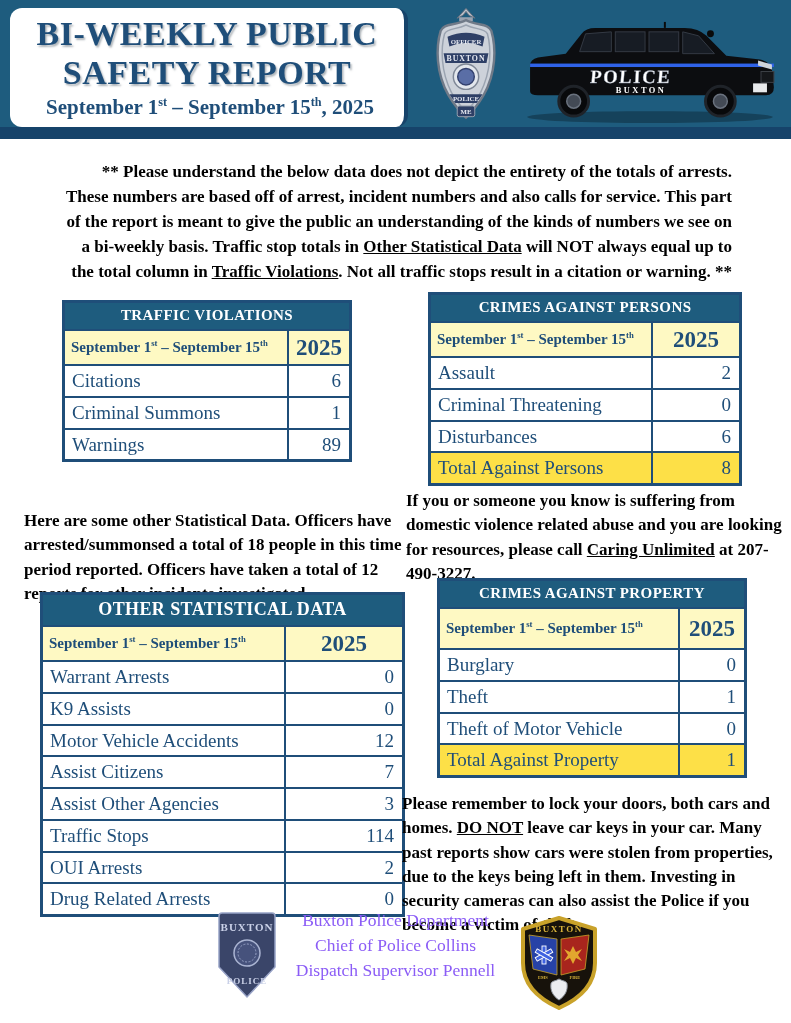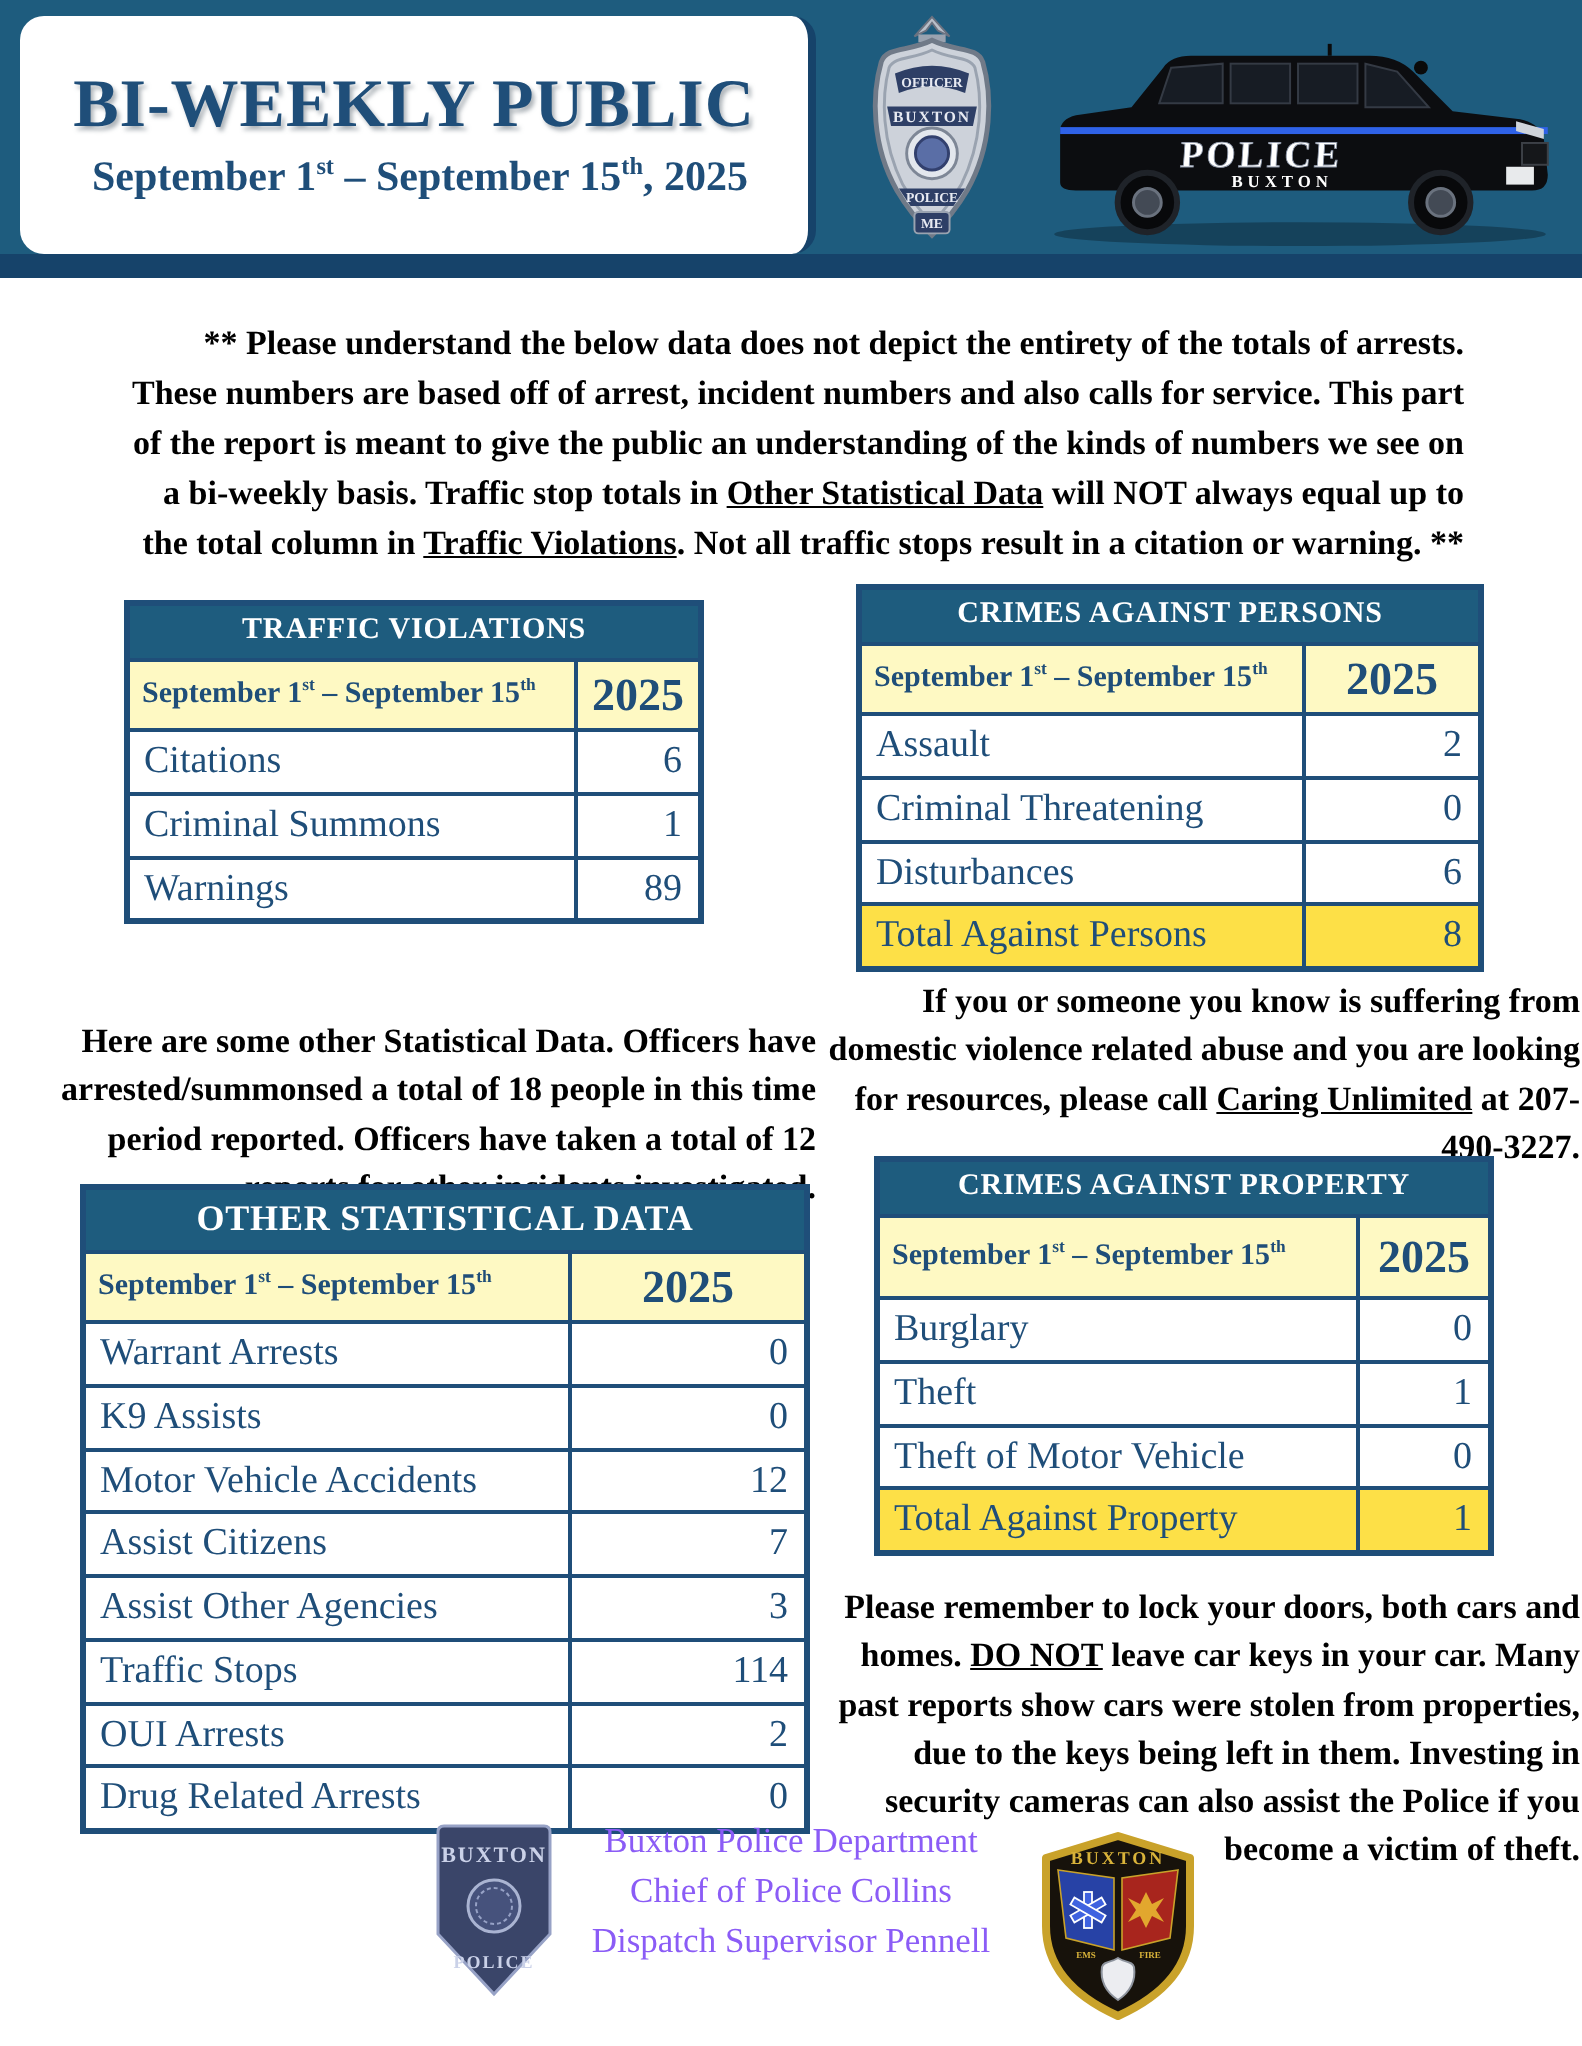--- a/index.html
+++ b/index.html
@@ -25,21 +25,21 @@
   }
   sup{font-size:.58em;line-height:0;}
   .badge-svg{position:absolute;left:427px;top:6px;}
   .car-svg{position:absolute;left:516px;top:14px;}
   
   .disclaimer{
     position:absolute;left:60px;top:143px;width:672px;
     font-size:17px;line-height:1.47;font-weight:bold;color:#000;text-align:right;
   }
   .para{
-    position:absolute;font-size:17px;line-height:1.43;font-weight:bold;color:#000;text-align:right;
+    position:absolute;font-size:17px;line-height:1.43;font-weight:bold;color:#000;text-align:left;
   }
   .para-left{left:24px;top:492px;width:384px;}
   .para-dv{left:406px;top:472px;width:384px;}
   .para-lock{left:402px;top:775px;width:388px;}
   .u{text-decoration:underline;}
   
   .stat-table{position:absolute;border:3px solid #1F4E79;background:#fff;box-sizing:border-box;}
   .t-title{
     background:#1E5C7E;color:#ffffff;text-align:center;font-weight:bold;
     padding:4px 0 5px;font-size:15px;letter-spacing:.4px;border-bottom:2px solid #1F4E79;
@@ -67,20 +67,21 @@
   .shield-svg{position:absolute;left:513px;top:915px;}
 </style>
 </head>
 <body>
 
 <div class="page">
 
   <div class="header">
     <div class="header-card">
       <div class="title-line">BI-WEEKLY PUBLIC</div>
+      <div class="title-line">SAFETY REPORT</div>
       <div class="date-line"><span>September 1</span><sup>st</sup><span> – September 15</span><sup>th</sup><span>, 2025</span></div>
     </div>
 
     <svg class="badge-svg" width="78" height="118" viewBox="0 0 80 120">
       <polygon points="40,2 31,12 37,9 40,5 43,9 49,12" fill="#b9bfc9" stroke="#6b7280" stroke-width="1"></polygon>
       <rect x="33" y="11" width="14" height="4" fill="#9aa3b0"></rect>
       <path d="M40,14 C52,20 63,17 66,25 C71,42 71,68 58,91 C51,103 44,110 40,114 C36,110 29,103 22,91 C9,68 9,42 14,25 C17,17 28,20 40,14 Z" fill="#cdd2da" stroke="#707a88" stroke-width="2.5"></path>
       <path d="M40,19 C50,24 59,22 62,28 C66,43 66,66 55,88 C49,98 44,104 40,108 C36,104 31,98 25,88 C14,66 14,43 18,28 C21,22 30,24 40,19 Z" fill="none" stroke="#9aa3b0" stroke-width="1.5"></path>
       <path d="M21,31 Q40,23 59,31 L57,41 Q40,34 23,41 Z" fill="#2e3f66"></path>
       <text x="40" y="38" text-anchor="middle" font-size="7" font-weight="bold" fill="#e7eaf2">OFFICER</text>

